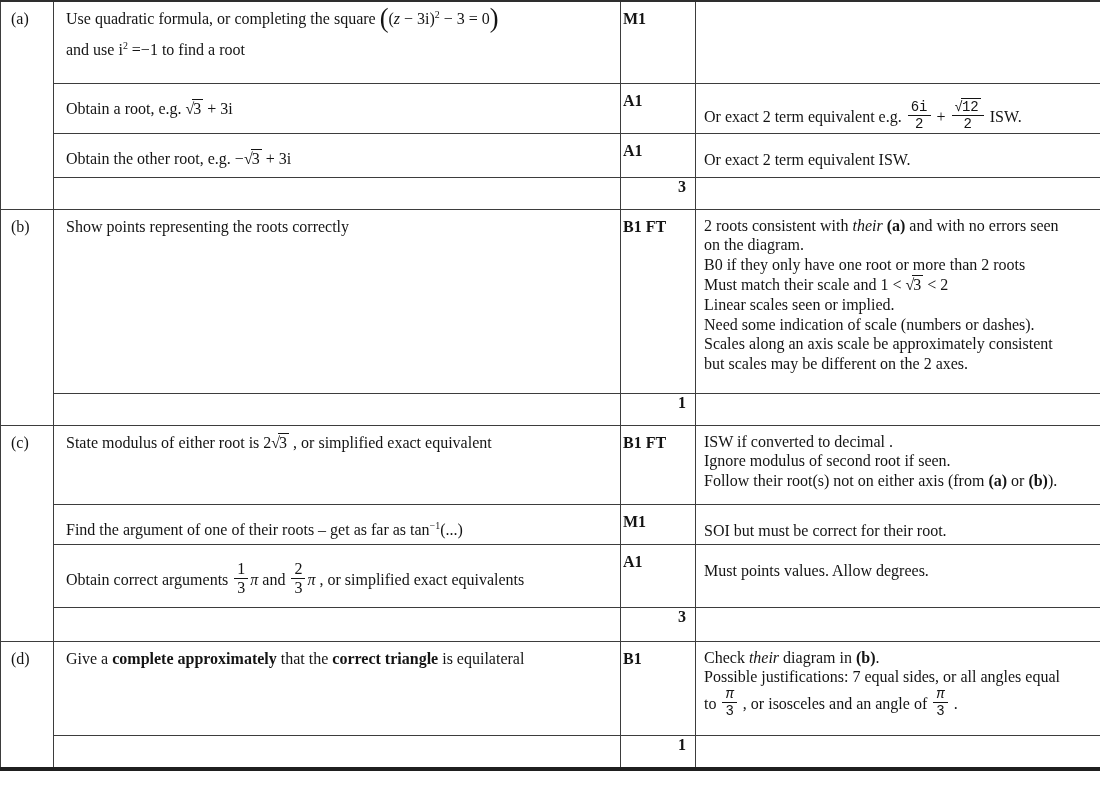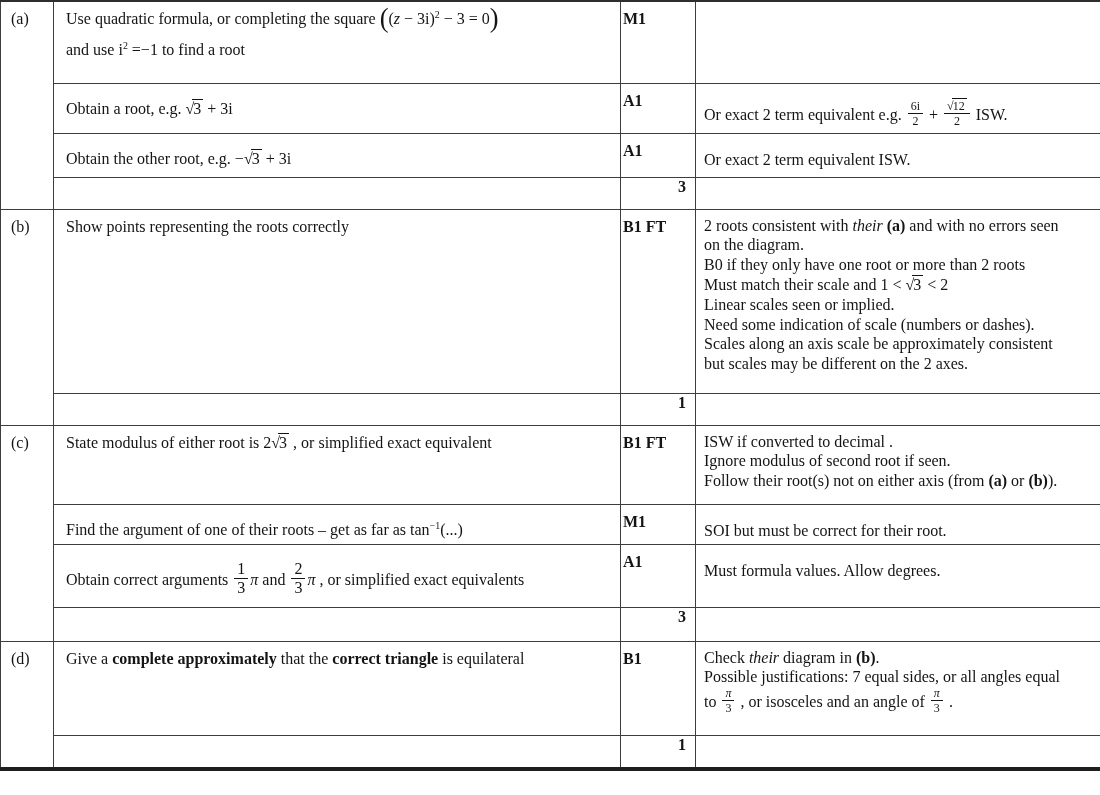--- a/index.html
+++ b/index.html
@@ -33,21 +33,21 @@
   .it{font-style:italic;}
   .bd{font-weight:bold;}
   .sup{vertical-align:super;font-size:0.62em;line-height:0;}
   .bigp{font-size:1.65em;line-height:0;vertical-align:-0.12em;}
   .sqrt{white-space:nowrap;}
   .sqrt .rsym{letter-spacing:-1px;}
   .sqrt .rad{border-top:1.3px solid #141414;padding:0 2px 0 1px;margin-left:-1px;}
   .frac{display:inline-block;text-align:center;vertical-align:-0.5em;line-height:1;margin:0 2px;}
   .frac .num{display:block;padding:0 3px 1px;border-bottom:1px solid #141414;}
   .frac .den{display:block;padding-top:1px;}
-  .frac.small{font-size:12px;vertical-align:-0.45em;}
+  .frac.small{font-size:14px;vertical-align:-0.45em;font-family:Liberation Mono, monospace;}
 </style>
 </head>
 <body>
 
 <div class="page">
   <table class="ms">
     <colgroup>
       <col style="width:53px">
       <col style="width:567px">
       <col style="width:75px">
@@ -128,21 +128,21 @@
           <td class="guid-cell vmid">
             <div class="tline"><span>SOI but must be correct for their root.</span></div>
           </td>
         </tr>
         <tr style="height: 63px;">
           <td class="desc-cell vmid">
             <div class="tline"><span>Obtain correct arguments </span><span class="frac"><span class="num"><span>1</span></span><span class="den"><span>3</span></span></span><span class="it">π</span><span> and </span><span class="frac"><span class="num"><span>2</span></span><span class="den"><span>3</span></span></span><span class="it">π</span><span> , or simplified exact equivalents</span></div>
           </td>
           <td class="mark-cell">A1</td>
           <td class="guid-cell vmid">
-            <div class="tline"><span>Must formula values. Allow degrees.</span></div>
+            <div class="tline"><span>Must points values. Allow degrees.</span></div>
           </td>
         </tr>
         <tr style="height: 34px;">
           <td class="desc-cell vmid"></td>
           <td class="total-cell">3</td>
           <td class="guid-cell vmid"></td>
         </tr>
         <tr style="height: 94px;">
           <td class="label-cell psep" rowspan="2">(d)</td>
           <td class="desc-cell psep">

